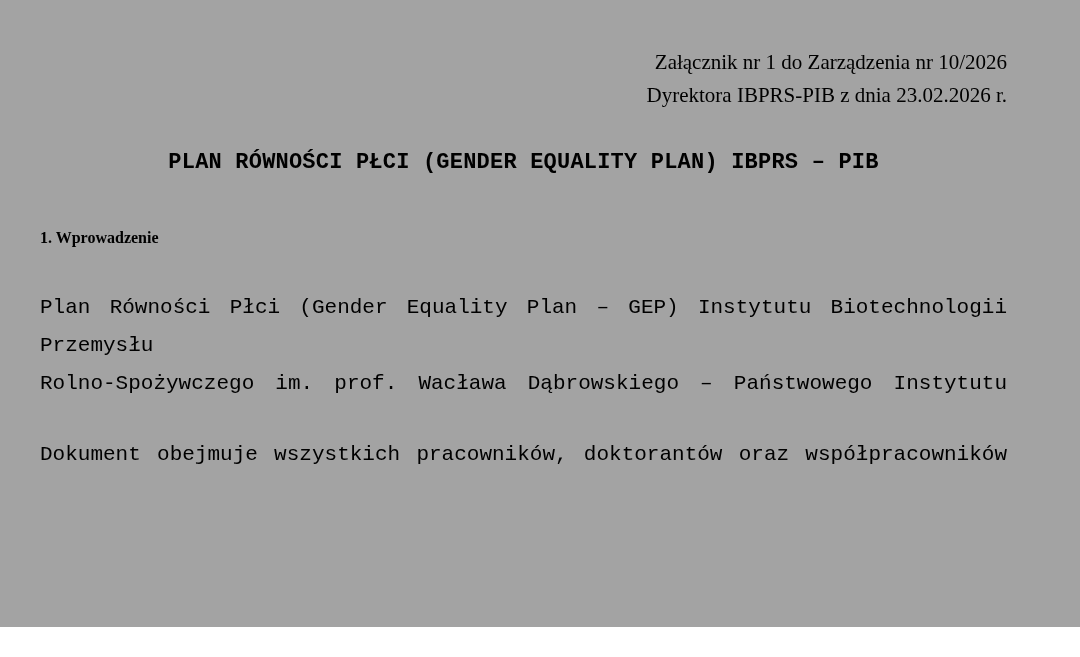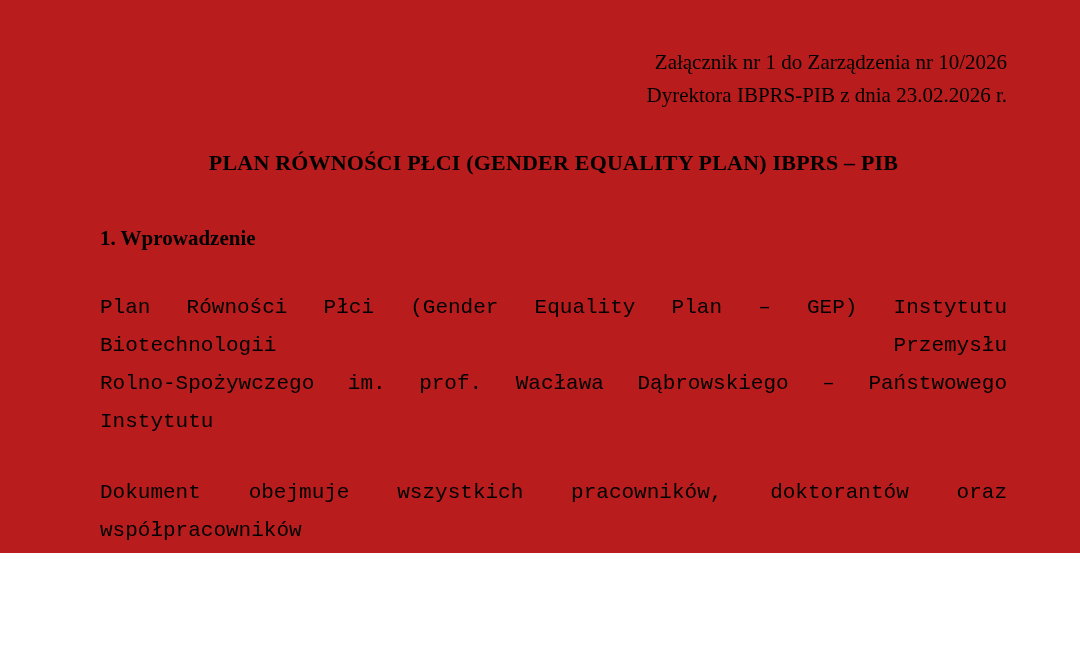--- a/index.html
+++ b/index.html
@@ -4,41 +4,42 @@
 <style>
   * { margin: 0; padding: 0; box-sizing: border-box; }
   html, body {
     background: #ffffff;
     font-family: "Liberation Serif", "DejaVu Serif", serif;
     color: #000000;
   }
   .page {
     position: relative;
     width: 1080px;
-    height: 553px;
-    background: #b91c1c;
-    padding: 46px 73px 0 100px;
+    height: 627px;
+    background: #a3a3a3;
+    padding: 46px 73px 0 40px;
     overflow: hidden;
   }
   .doc-header {
     text-align: right;
     font-size: 21px;
     line-height: 33px;
   }
   .doc-title {
     margin-top: 38px;
     text-align: center;
     font-size: 22px;
     font-weight: 700;
     line-height: 26px;
     letter-spacing: 0.2px;
+    font-family: Liberation Mono, monospace;
   }
   .section-heading {
     margin-top: 47px;
-    font-size: 21px;
+    font-size: 16px;
     font-weight: 700;
     line-height: 30px;
   }
   .paragraphs {
     margin-top: 36px;
   }
   .paragraph {
     font-size: 21px;
     line-height: 38px;
   }

